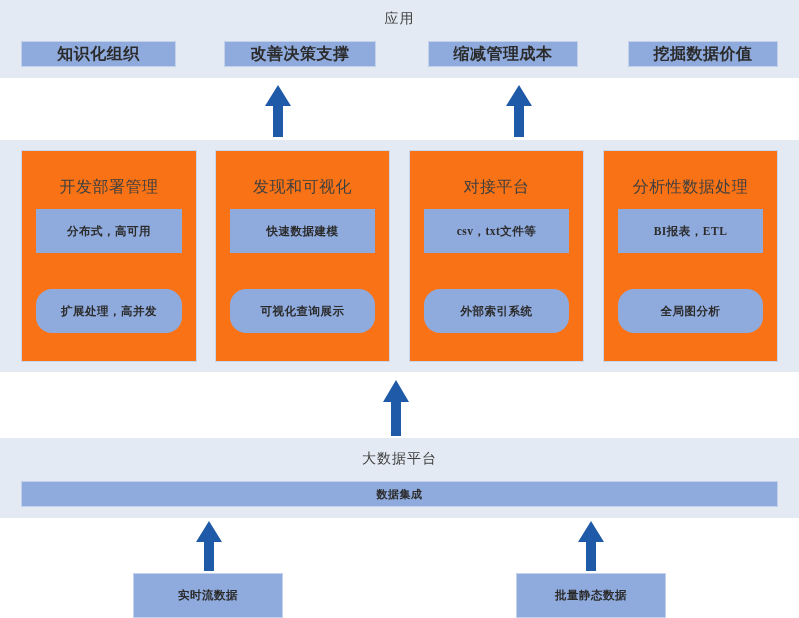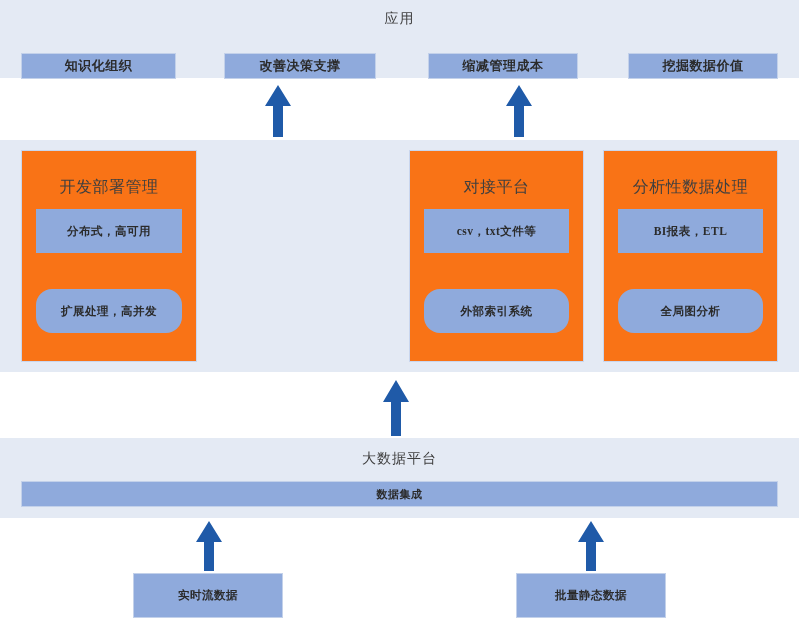--- a/index.html
+++ b/index.html
@@ -43,29 +43,29 @@
   }
   #app-boxes {
     position: absolute;
     top: 41px;
     left: 0;
     width: 799px;
     height: 26px;
   }
   .app-box {
     position: absolute;
-    top: 12px;
+    top: 0;
     height: 26px;
     background: #8faadc;
     border: 1px solid #c3d1ea;
     box-sizing: border-box;
     display: flex;
     align-items: center;
     justify-content: center;
-    font-size: 13px;
+    font-size: 16px;
     font-weight: bold;
     color: #2b2b2b;
     letter-spacing: 0.5px;
   }
   .app-box.b0 { left: 21px;  width: 155px; }
   .app-box.b1 { left: 224px; width: 152px; }
   .app-box.b2 { left: 428px; width: 150px; }
   .app-box.b3 { left: 628px; width: 150px; }
 
   
@@ -197,20 +197,25 @@
 </div>
 
 <div class="band" id="cap-band">
 
   <div class="cap-col c0">
     <div class="cap-head">开发部署管理</div>
     <div class="cap-item i0">分布式，高可用</div>
     <div class="cap-item i1">扩展处理，高并发</div>
   </div>
 
+  <div class="cap-col c1">
+    <div class="cap-head">发现和可视化</div>
+    <div class="cap-item i0">快速数据建模</div>
+    <div class="cap-item i1">可视化查询展示</div>
+  </div>
 
   <div class="cap-col c2">
     <div class="cap-head">对接平台</div>
     <div class="cap-item i0">csv，txt文件等</div>
     <div class="cap-item i1">外部索引系统</div>
   </div>
 
   <div class="cap-col c3">
     <div class="cap-head">分析性数据处理</div>
     <div class="cap-item i0">BI报表，ETL</div>

